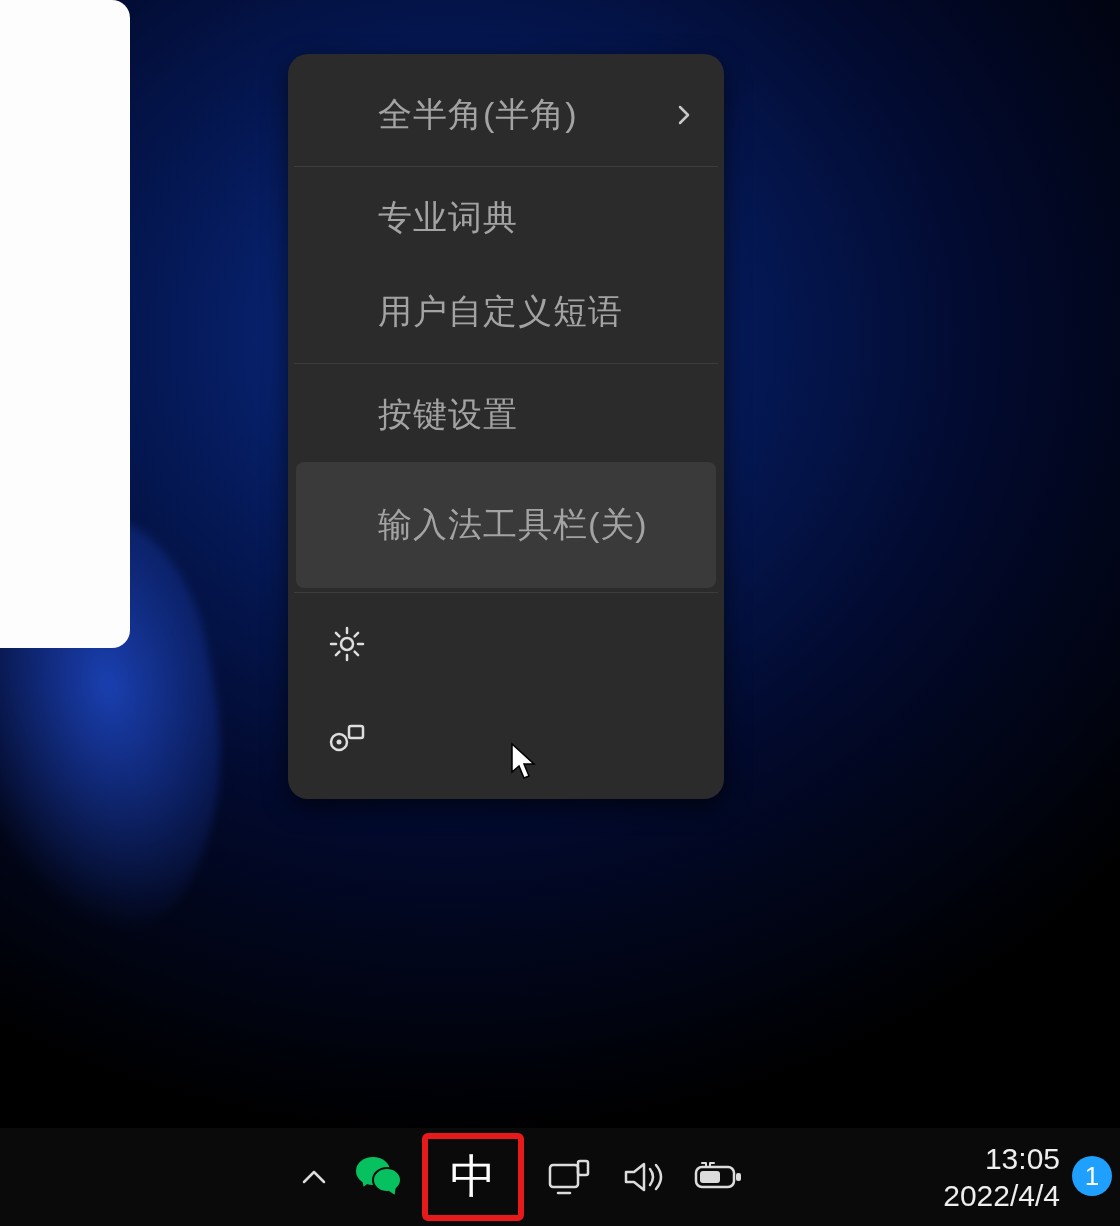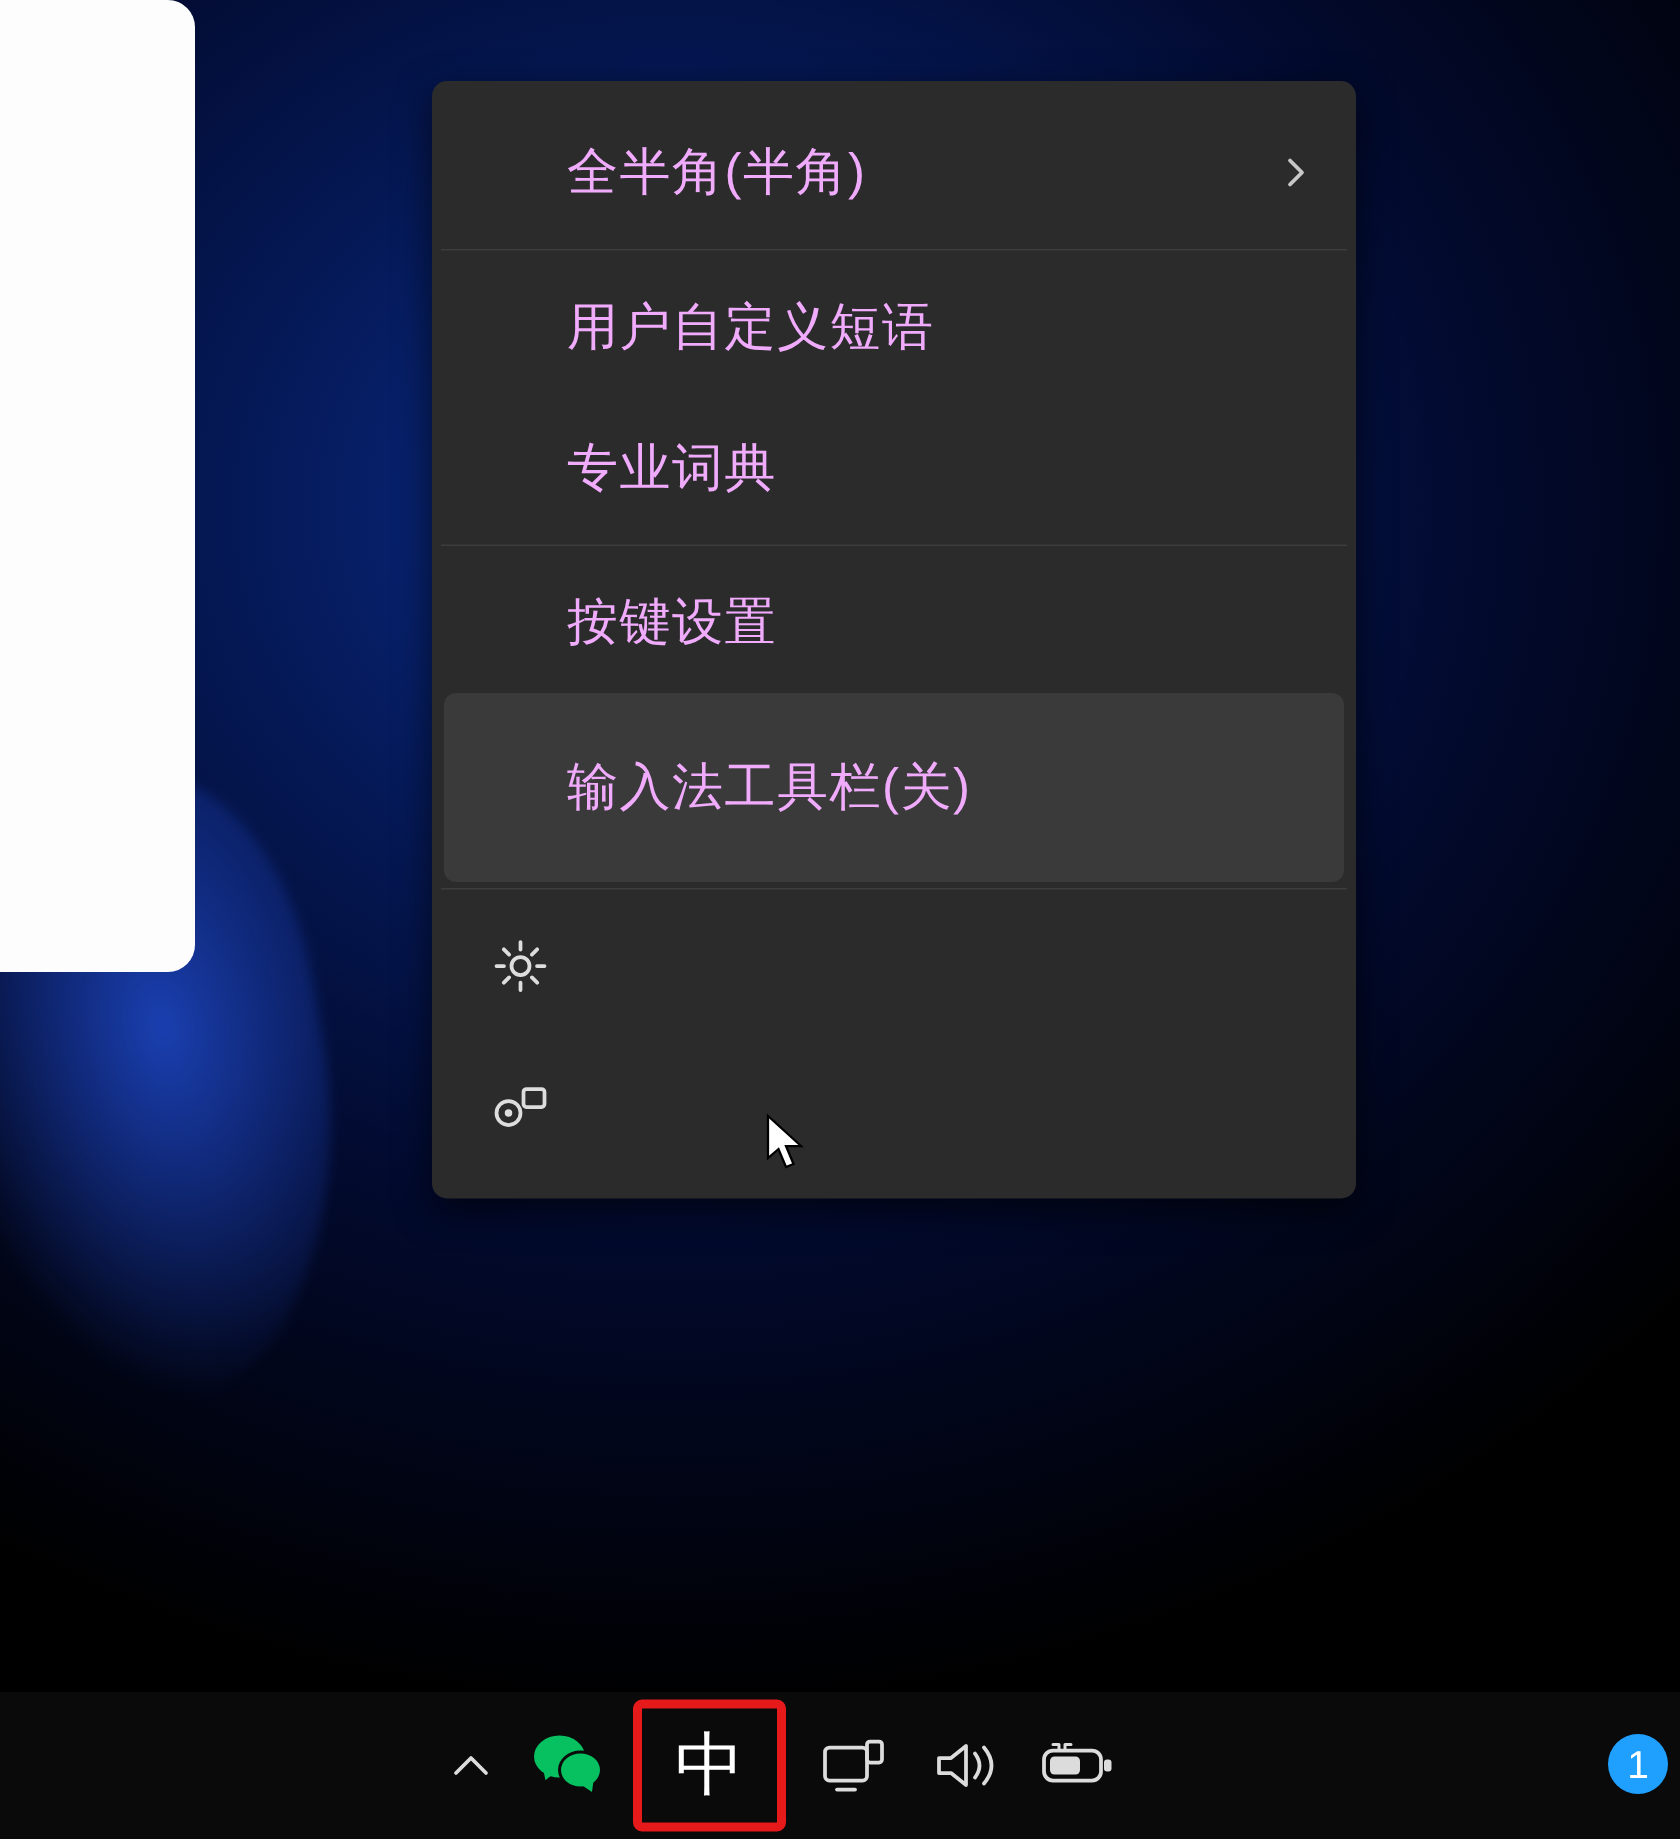--- a/index.html
+++ b/index.html
@@ -34,26 +34,26 @@
     width: 130px; height: 648px;
     background: #fdfdfd;
     border-radius: 0 18px 18px 0;
   }
 
   
   .context-menu {
     position: absolute;
     left: 288px;
     top: 54px;
-    width: 616px;
+    width: 436px;
     background: #2b2b2b;
-    border-radius: 10px;
+    border-radius: 20px;
     box-shadow: 0 8px 24px rgba(0,0,0,0.6);
     padding: 14px 0;
-    color: #f0abfc;
+    color: #a3a3a3;
   }
   .menu-item {
     display: flex;
     align-items: center;
     position: relative;
     height: 94px;
     padding: 0 28px 0 28px;
     font-size: 34px;
     font-weight: 400;
     letter-spacing: 1px;
@@ -225,26 +225,26 @@
         </svg>
     </span>
   </div>
 
 
   <div class="menu-sep"></div>
 
 
   <div class="menu-item">
     <span class="icon-slot"></span>
+    <span class="label">专业词典</span>
+  </div>
+
+  <div class="menu-item">
+    <span class="icon-slot"></span>
     <span class="label">用户自定义短语</span>
-  </div>
-
-  <div class="menu-item">
-    <span class="icon-slot"></span>
-    <span class="label">专业词典</span>
   </div>
 
   <div class="menu-sep"></div>
 
   <div class="menu-item">
     <span class="icon-slot"></span>
     <span class="label">按键设置</span>
   </div>
 
   <div class="menu-item hovered">
@@ -322,18 +322,22 @@
       <svg viewBox="0 0 52 32" width="52" height="32">
         <rect x="4" y="6" width="38" height="20" rx="6"></rect>
         <rect x="44" y="12" width="5" height="8" rx="2" fill="#dcdcdc" stroke="none"></rect>
         <rect x="8" y="10" width="20" height="12" rx="3" fill="#dcdcdc" stroke="none"></rect>
         <path d="M14 6 L14 2 L10 2 M18 6 L18 2 L22 2" stroke-width="2"></path>
       </svg>
     </div>
 
   </div>
 
+  <div class="clock-area">
+    <span>13:05</span>
+    <span>2022/4/4</span>
+  </div>
 
   <div class="notif-badge">
     <span>1</span>
   </div>
 
 </div>
 
 </body></html>

